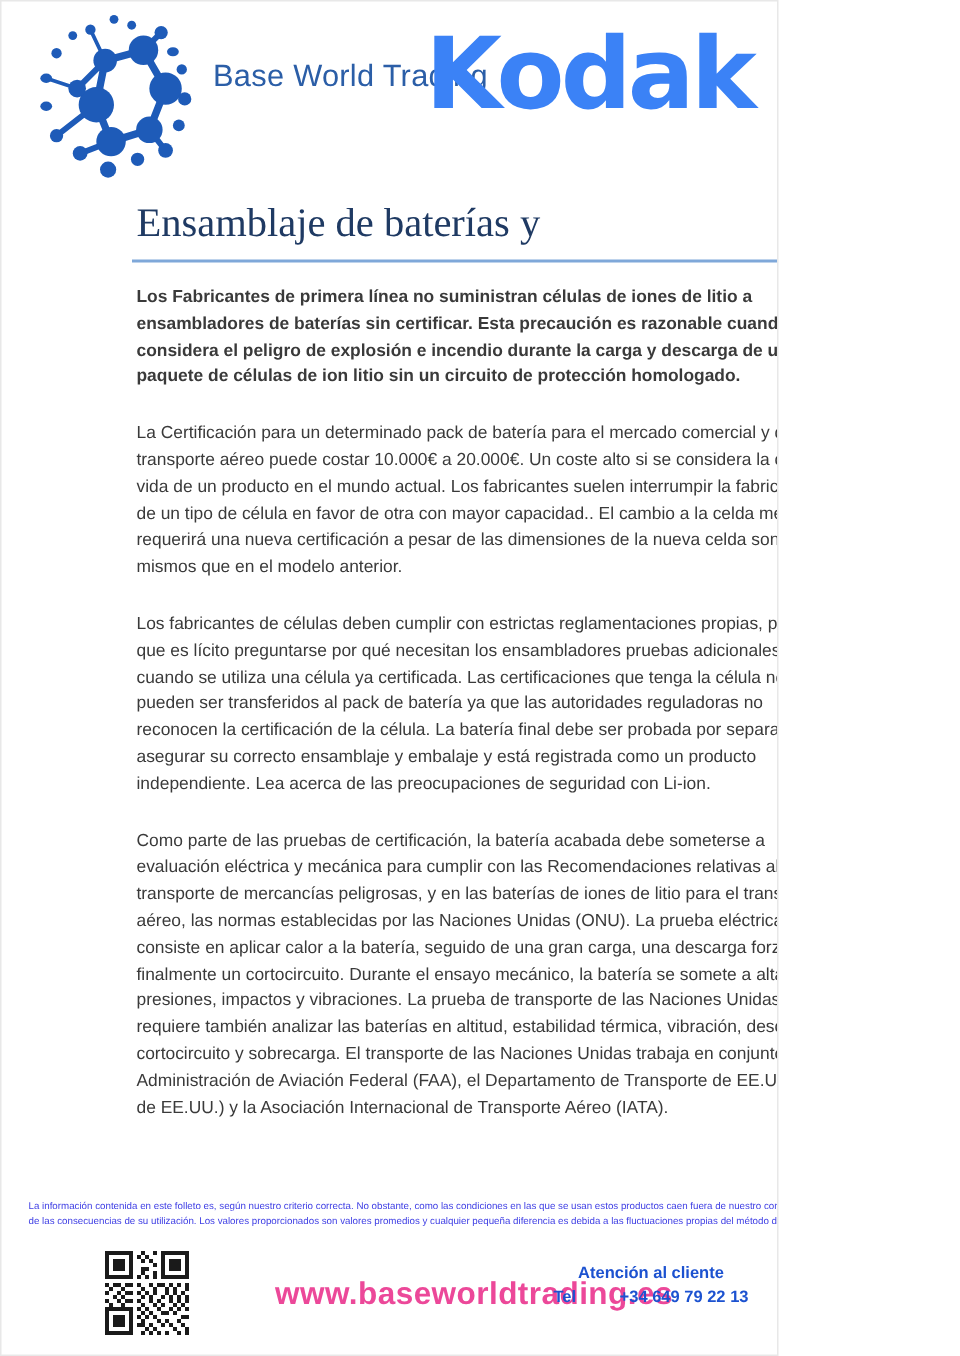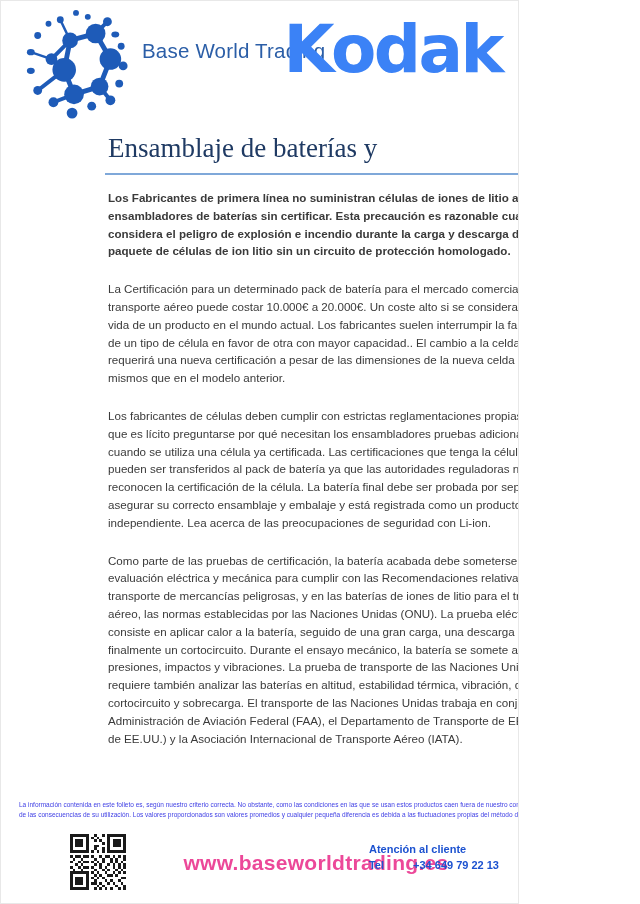--- a/index.html
+++ b/index.html
@@ -14,21 +14,21 @@
   .brand-name {
     position:absolute; left:141px; top:38px;
     font-size:20.5px; color:#2b5ea7; letter-spacing:.2px; font-weight:400;
   }
   .kodak-logo {
     position:absolute; right:16px; top:10px;
     font-family:"DejaVu Sans", sans-serif; font-weight:800;
     font-size:66px; color:#3b82f6; letter-spacing:-2.5px;margin-left:40px;
   }
   
-  .article { position:absolute; left:107px; top:130px; width:470px; }
+  .article { position:absolute; left:90px; top:130px; width:470px; }
   .page-title {
     font-family:"Liberation Serif", serif; font-weight:400;
     font-size:27px; line-height:34px; color:#1f3a63;
   }
   .page-title span { display:block; }
   .title-rule { height:2px; background:#7fa8d9; margin:8px 0 0 -3px; width:473px; }
   .article p {
     margin-top:20px; font-size:11.6px; line-height:17.8px; color:#3a3a3a;
   }
   .article p:first-of-type { margin-top:14px;font-weight:bold; }
@@ -37,21 +37,21 @@
     position:absolute; left:18px; top:799px; width:606px;
     font-size:6.5px; line-height:9.5px; color:#3e3ee4;
   }
   
   .qr { position:absolute; left:69px; top:833px; width:56px; height:56px; }
   .website {
     position:absolute; left:150px; top:850px; width:330px; text-align:center;
     font-weight:700; font-size:21px; color:#ec4899; letter-spacing:.3px;
   }
   .contact {
-    position:absolute; right:19px; top:841px; text-align:left;
+    position:absolute; right:19px; top:841px; text-align:center;
     font-size:11px; line-height:15.5px; color:#1c52d0; font-weight:700;
   }
   .contact .tel-value { margin-left:29px; }
   .contact .email-value { margin-left:4px; }
 </style>
 </head>
 <body>
 
 <div class="page">
 

